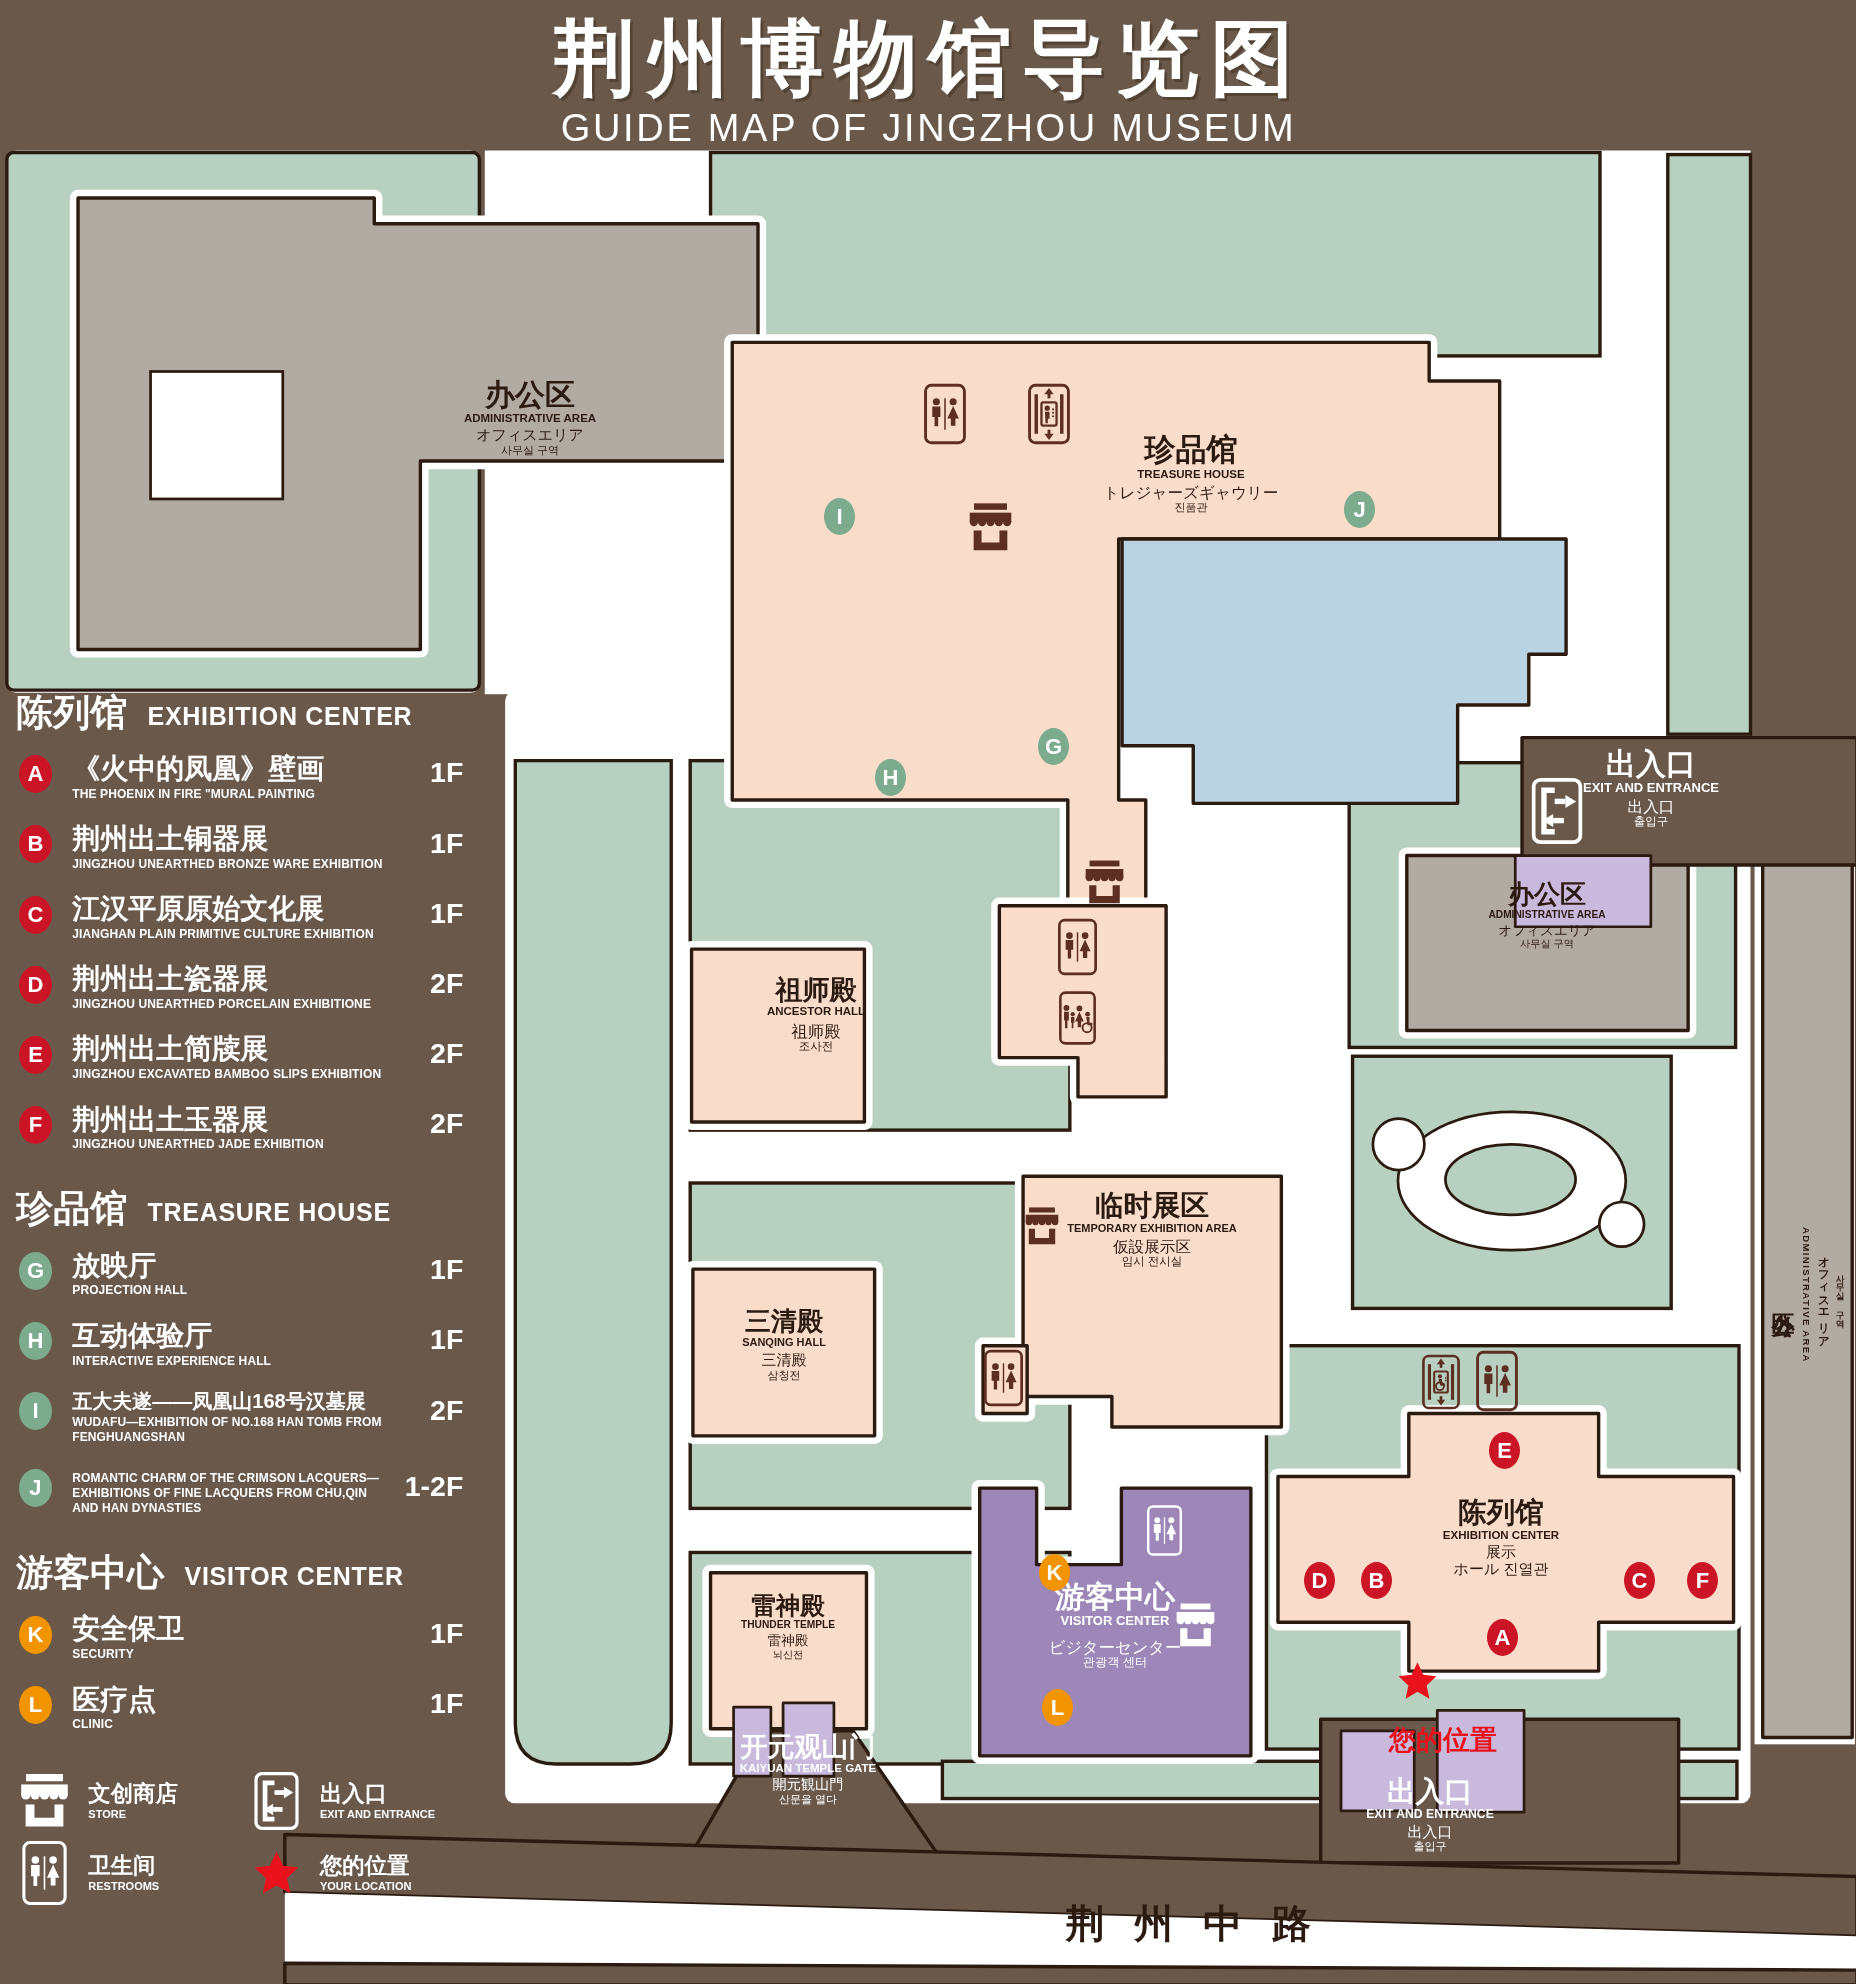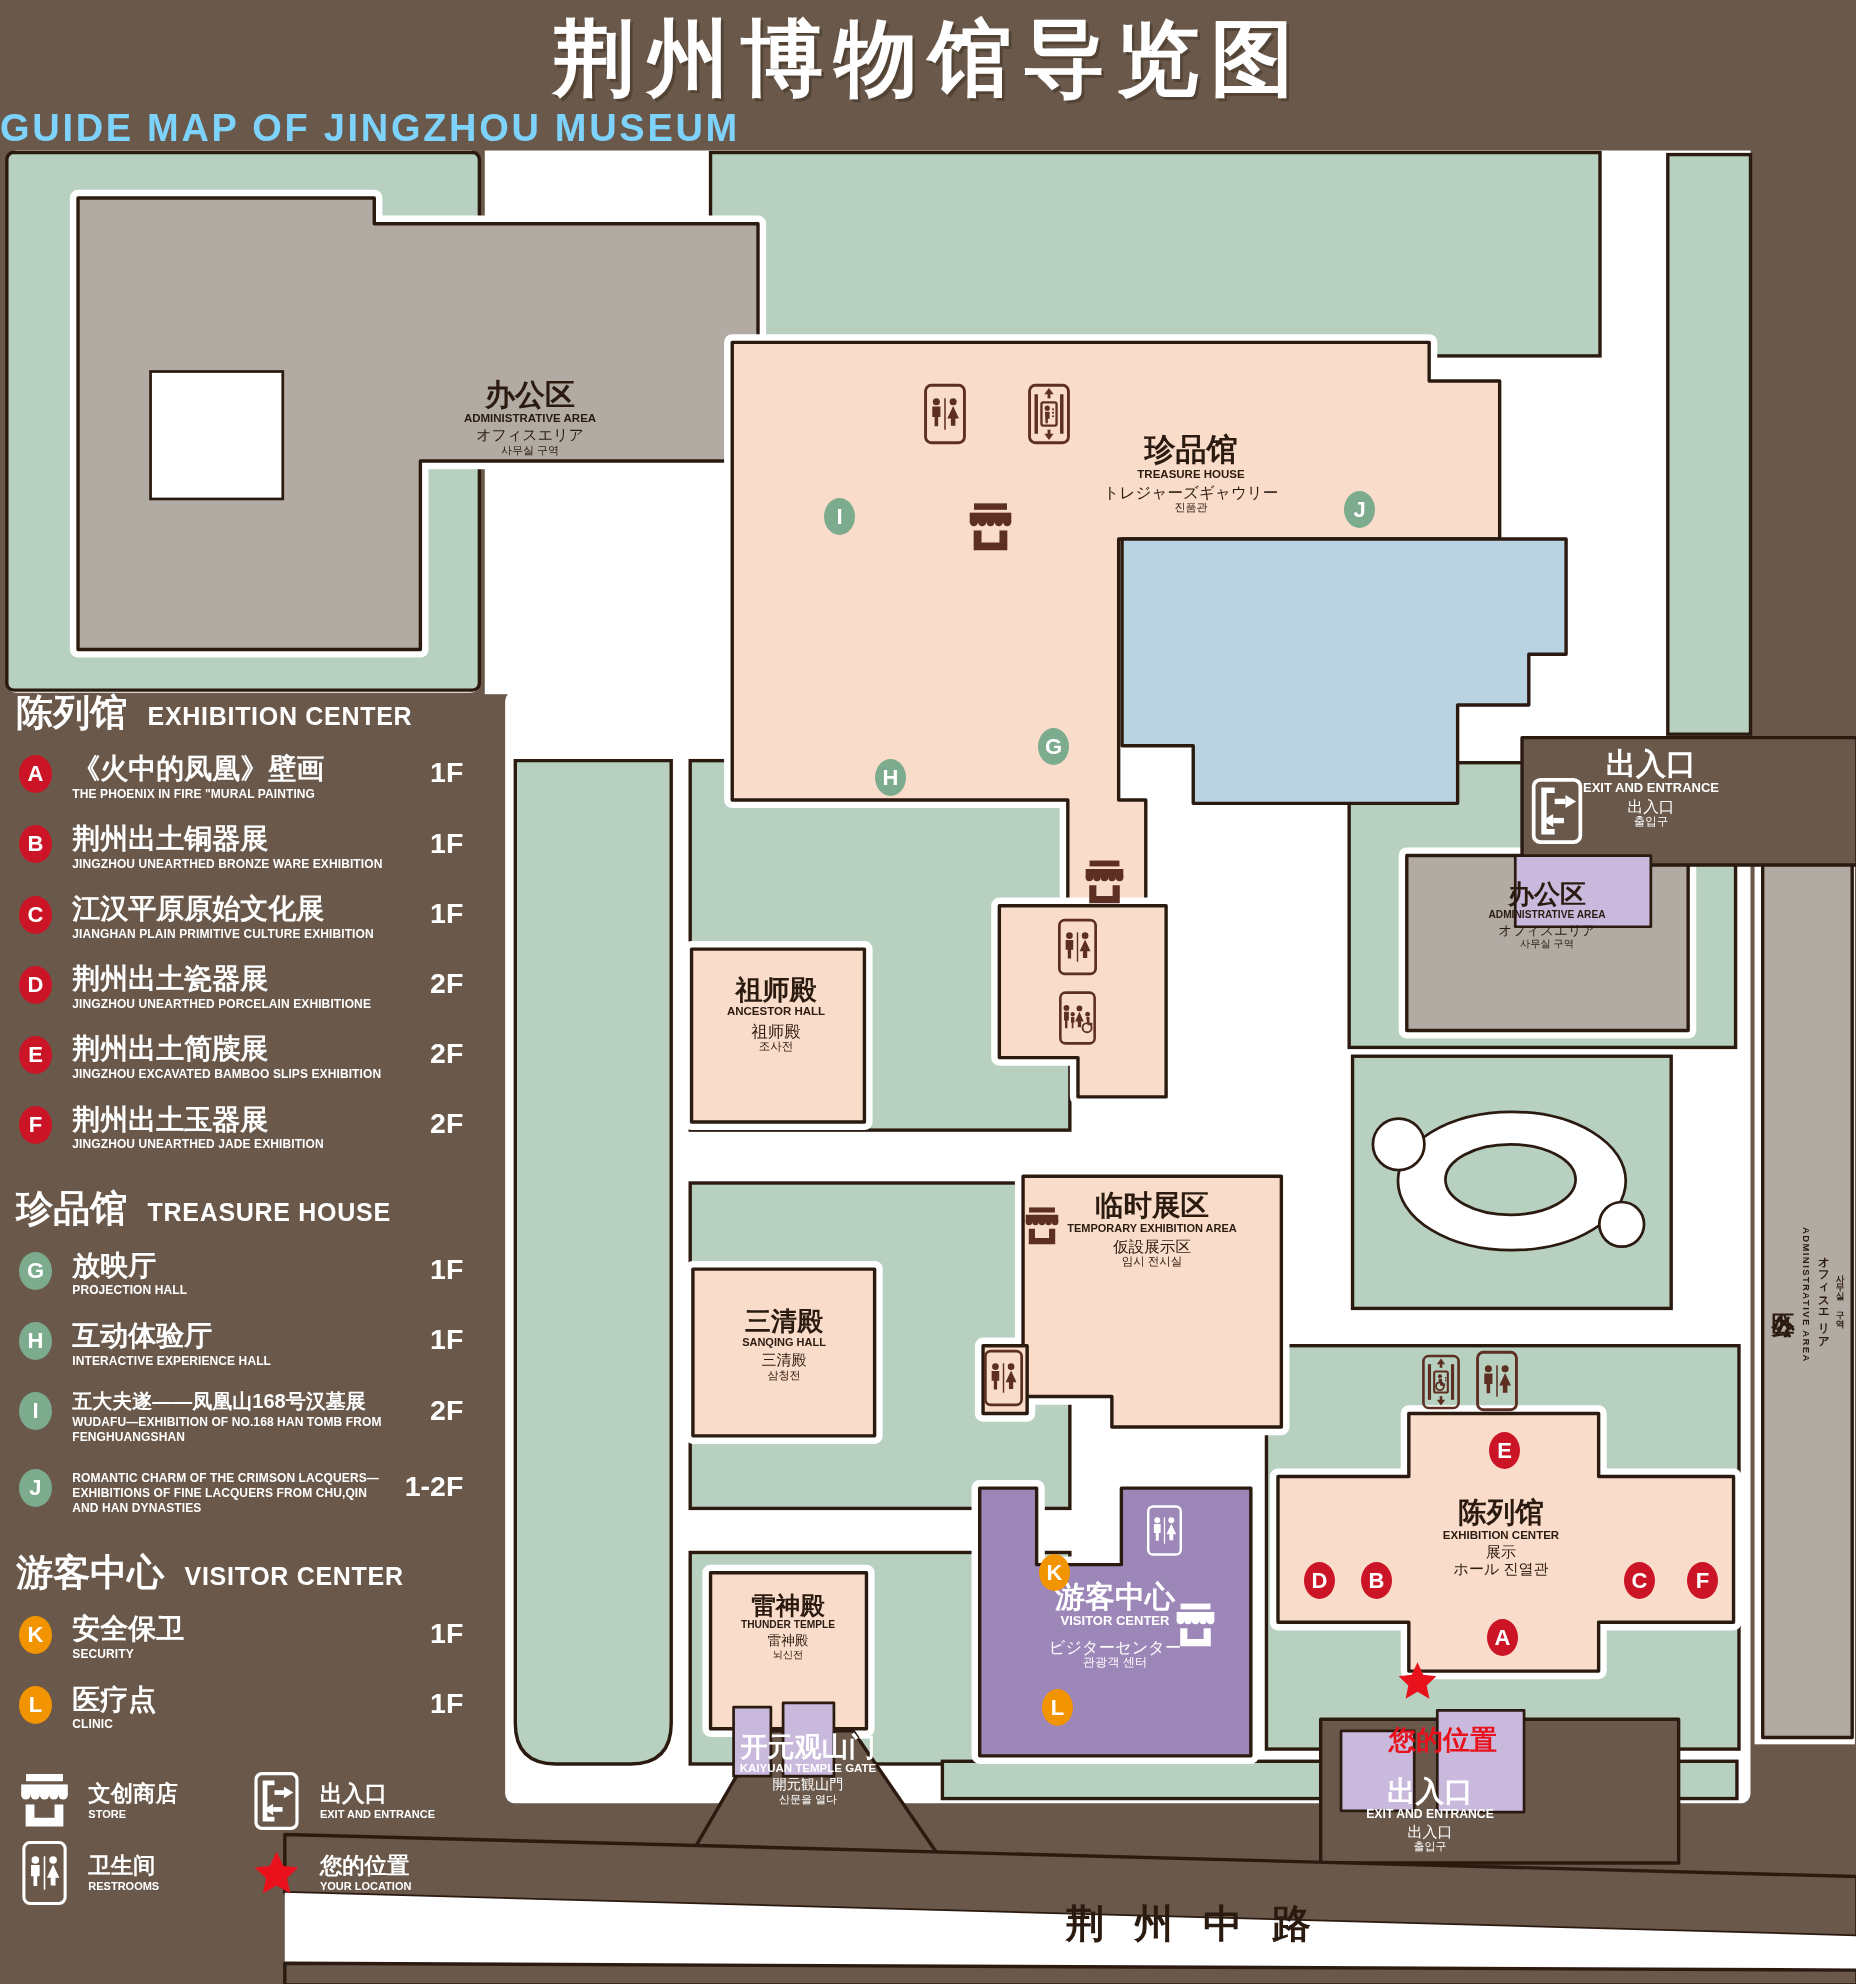--- a/index.html
+++ b/index.html
@@ -2,22 +2,22 @@
 <html style="font-size:11px"><head>
 <meta charset="utf-8">
 <style>
   html,body{margin:0;padding:0;background:#4a3c31;}
   .canvas{position:relative;width:1857px;height:1985px;background:#6a594b;overflow:hidden;
           font-family:"Liberation Sans","DejaVu Sans",sans-serif;color:#fff;}
   .abs{position:absolute;}
   
   .title-zh{left:0;right:0;top:4.1px;text-align:center;font-size:83px;font-weight:bold;
             letter-spacing:11px;color:#fff;text-shadow:2.7px 2.7px 0 rgba(40,25,15,.35);}
-  .title-en{left:0;right:0;top:107px;text-align:left;font-size:38px;font-weight:bold;
-            letter-spacing:2.7px;color:#7dd3fc;}
+  .title-en{left:0;right:0;top:107px;text-align:center;font-size:38px;font-weight:normal;
+            letter-spacing:2.7px;color:#ffffff;}
   
   svg.mapsvg{position:absolute;left:0;top:0;}
   .lawn{fill:#b7d0c0;stroke:#2b1a10;stroke-width:5;}
   .whitebase{fill:#ffffff;}
   .halo{fill:#ffffff;stroke:#ffffff;stroke-width:24;stroke-linejoin:round;}
   .pink{fill:#f9dcc9;stroke:#2b1a10;stroke-width:5;stroke-linejoin:round;}
   .gray{fill:#b2aba4;stroke:#2b1a10;stroke-width:5;stroke-linejoin:round;}
   .purple{fill:#9d87b8;stroke:#2b1a10;stroke-width:5;stroke-linejoin:round;}
   .lpurple{fill:#c9b9dc;stroke:#2b1a10;stroke-width:4;stroke-linejoin:round;}
   .pond{fill:#b9d3e2;stroke:#2b1a10;stroke-width:5;stroke-linejoin:round;}
@@ -377,21 +377,21 @@
     <span style="font-size:11px">사무실 구역</span>
   </div>
 
   <div class="bl" style="left:1191px;top:433px;">
     <span class="l1" style="font-size:31px">珍品馆</span>
     <span class="l2" style="font-size:11.5px">TREASURE HOUSE</span>
     <span style="font-size:15.6px;margin-top:3.4px">トレジャーズギャウリー</span>
     <span style="font-size:11px">진품관</span>
   </div>
 
-  <div class="bl" style="left:776px;top:975px;">
+  <div class="bl" style="left:816px;top:975px;">
     <span class="l1" style="font-size:27px">祖师殿</span>
     <span class="l2" style="font-size:11.5px">ANCESTOR HALL</span>
     <span style="font-size:16.3px;margin-top:3.4px">祖师殿</span>
     <span style="font-size:11.5px">조사전</span>
   </div>
 
   <div class="bl" style="left:1152px;top:1190px;">
     <span class="l1" style="font-size:28.5px">临时展区</span>
     <span class="l2" style="font-size:11px">TEMPORARY EXHIBITION AREA</span>
     <span style="font-size:15.6px;margin-top:3.4px">仮設展示区</span>

